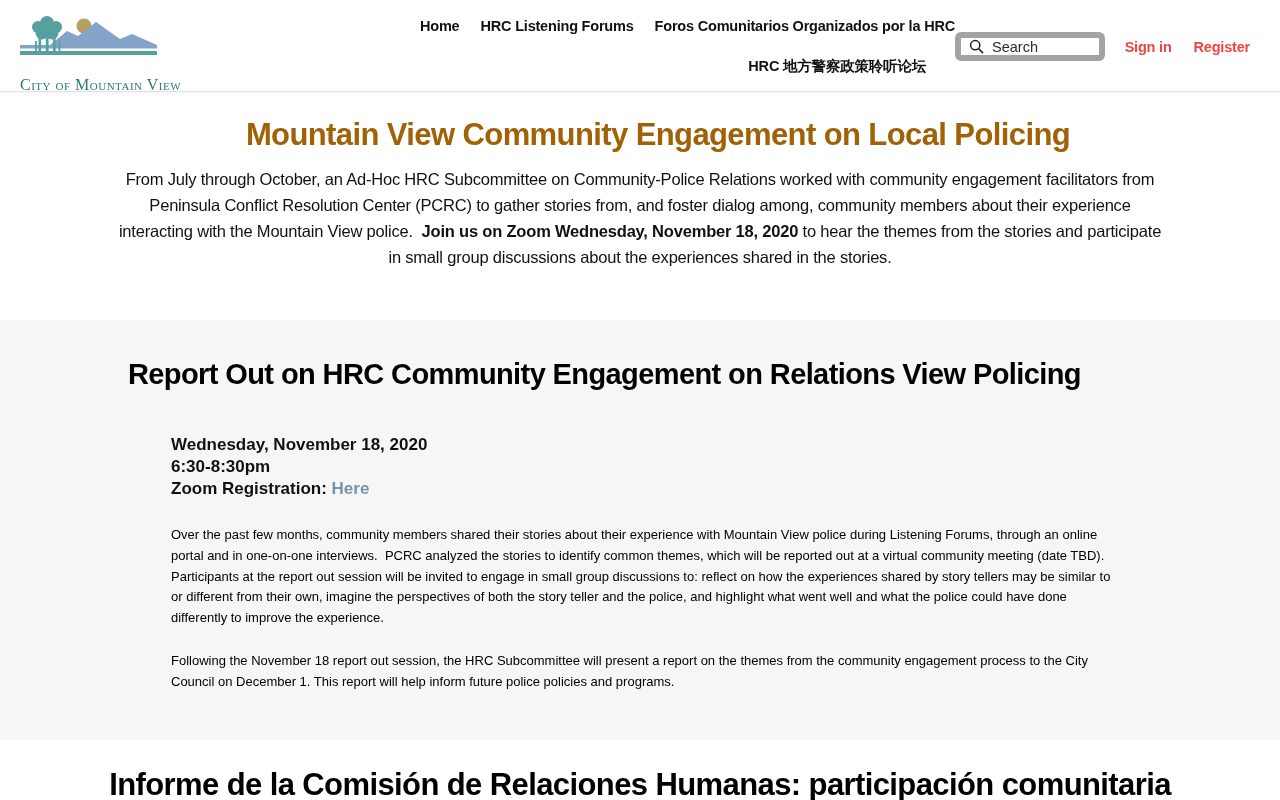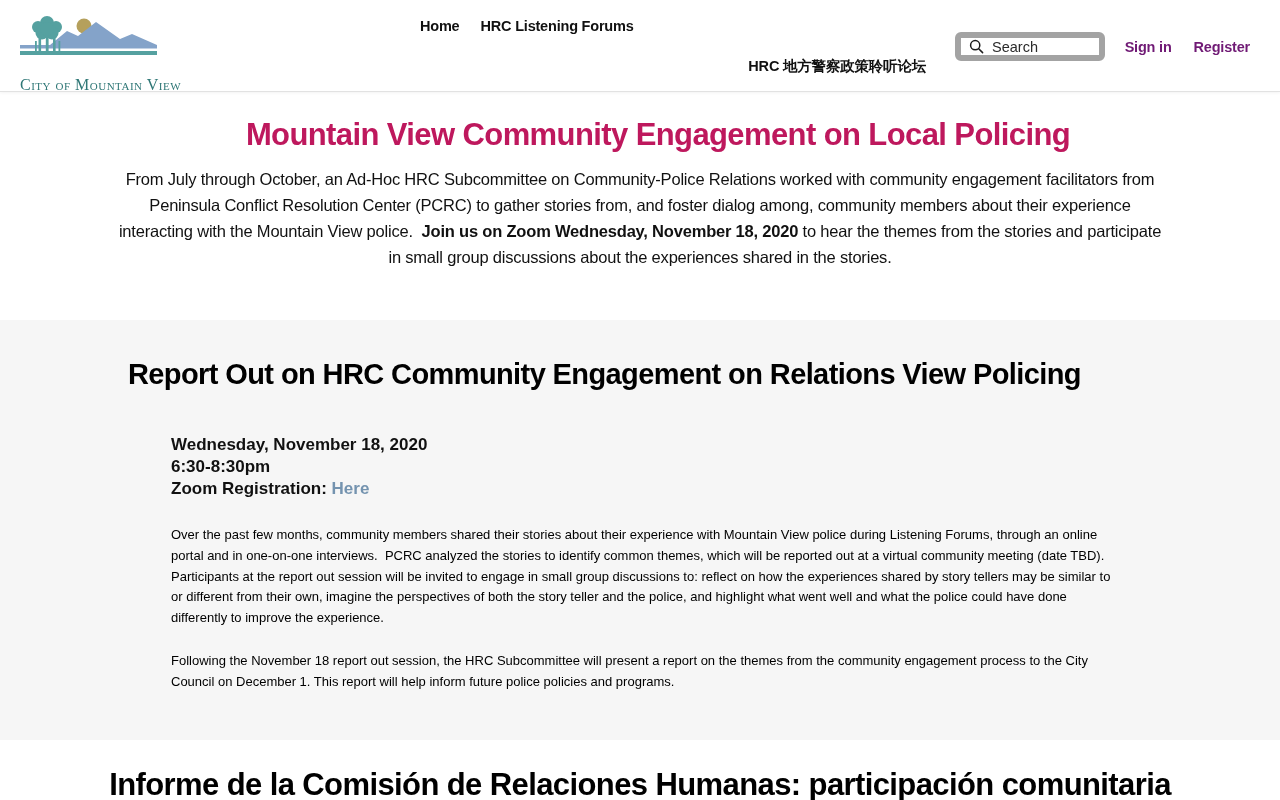--- a/index.html
+++ b/index.html
@@ -43,26 +43,26 @@
     display:flex;align-items:center;padding:0 8px;gap:6px;
   }
   .search-box input{
     border:none;outline:none;background:transparent;width:100%;
     font-family:"Liberation Sans",sans-serif;font-size:14.5px;color:#222;
   }
   .search-box input::placeholder{color:#2b2b2b;opacity:1;}
   .auth{
     position:absolute;right:30px;top:39px;display:flex;gap:22px;
   }
-  .auth-link{font-weight:700;font-size:14.5px;color:#701a75;cursor:pointer;letter-spacing:-0.2px;}
+  .auth-link{font-weight:700;font-size:14.5px;color:#ef4444;cursor:pointer;letter-spacing:-0.2px;}
 
   
   .page-title{
     margin:0;padding-top:25px;text-align:center;
-    font-size:31px;font-weight:700;color:#be185d;letter-spacing:-0.6px;padding-left:36px;
+    font-size:31px;font-weight:700;color:#a16207;letter-spacing:-0.6px;padding-left:36px;
   }
   .intro{
     max-width:1048px;margin:13px auto 0;text-align:center;
     font-size:16.5px;line-height:26px;color:#111;letter-spacing:-0.2px;
   }
   .intro b{letter-spacing:-0.2px;}
 
   
   .report-section{
     margin-top:50px;background:var(--section-bg);
@@ -122,20 +122,21 @@
         </g>
       </svg>
     </span>
     <div class="logo-word">City of Mountain View</div>
   </div>
 
   <nav class="nav">
     <div class="nav-row1">
       <span class="nav-item">Home</span>
       <span class="nav-item">HRC Listening Forums</span>
+      <span class="nav-item">Foros Comunitarios Organizados por la HRC</span>
     </div>
     <div class="nav-row2">
       <span class="nav-item">HRC 地方警察政策聆听论坛</span>
     </div>
   </nav>
 
   <div class="search-box">
     <span style="display:flex;">
       <svg width="15" height="15" viewBox="0 0 15 15">
         <circle cx="6.2" cy="6.2" r="4.6" fill="none" stroke="#1c1c1c" stroke-width="1.5"></circle>

